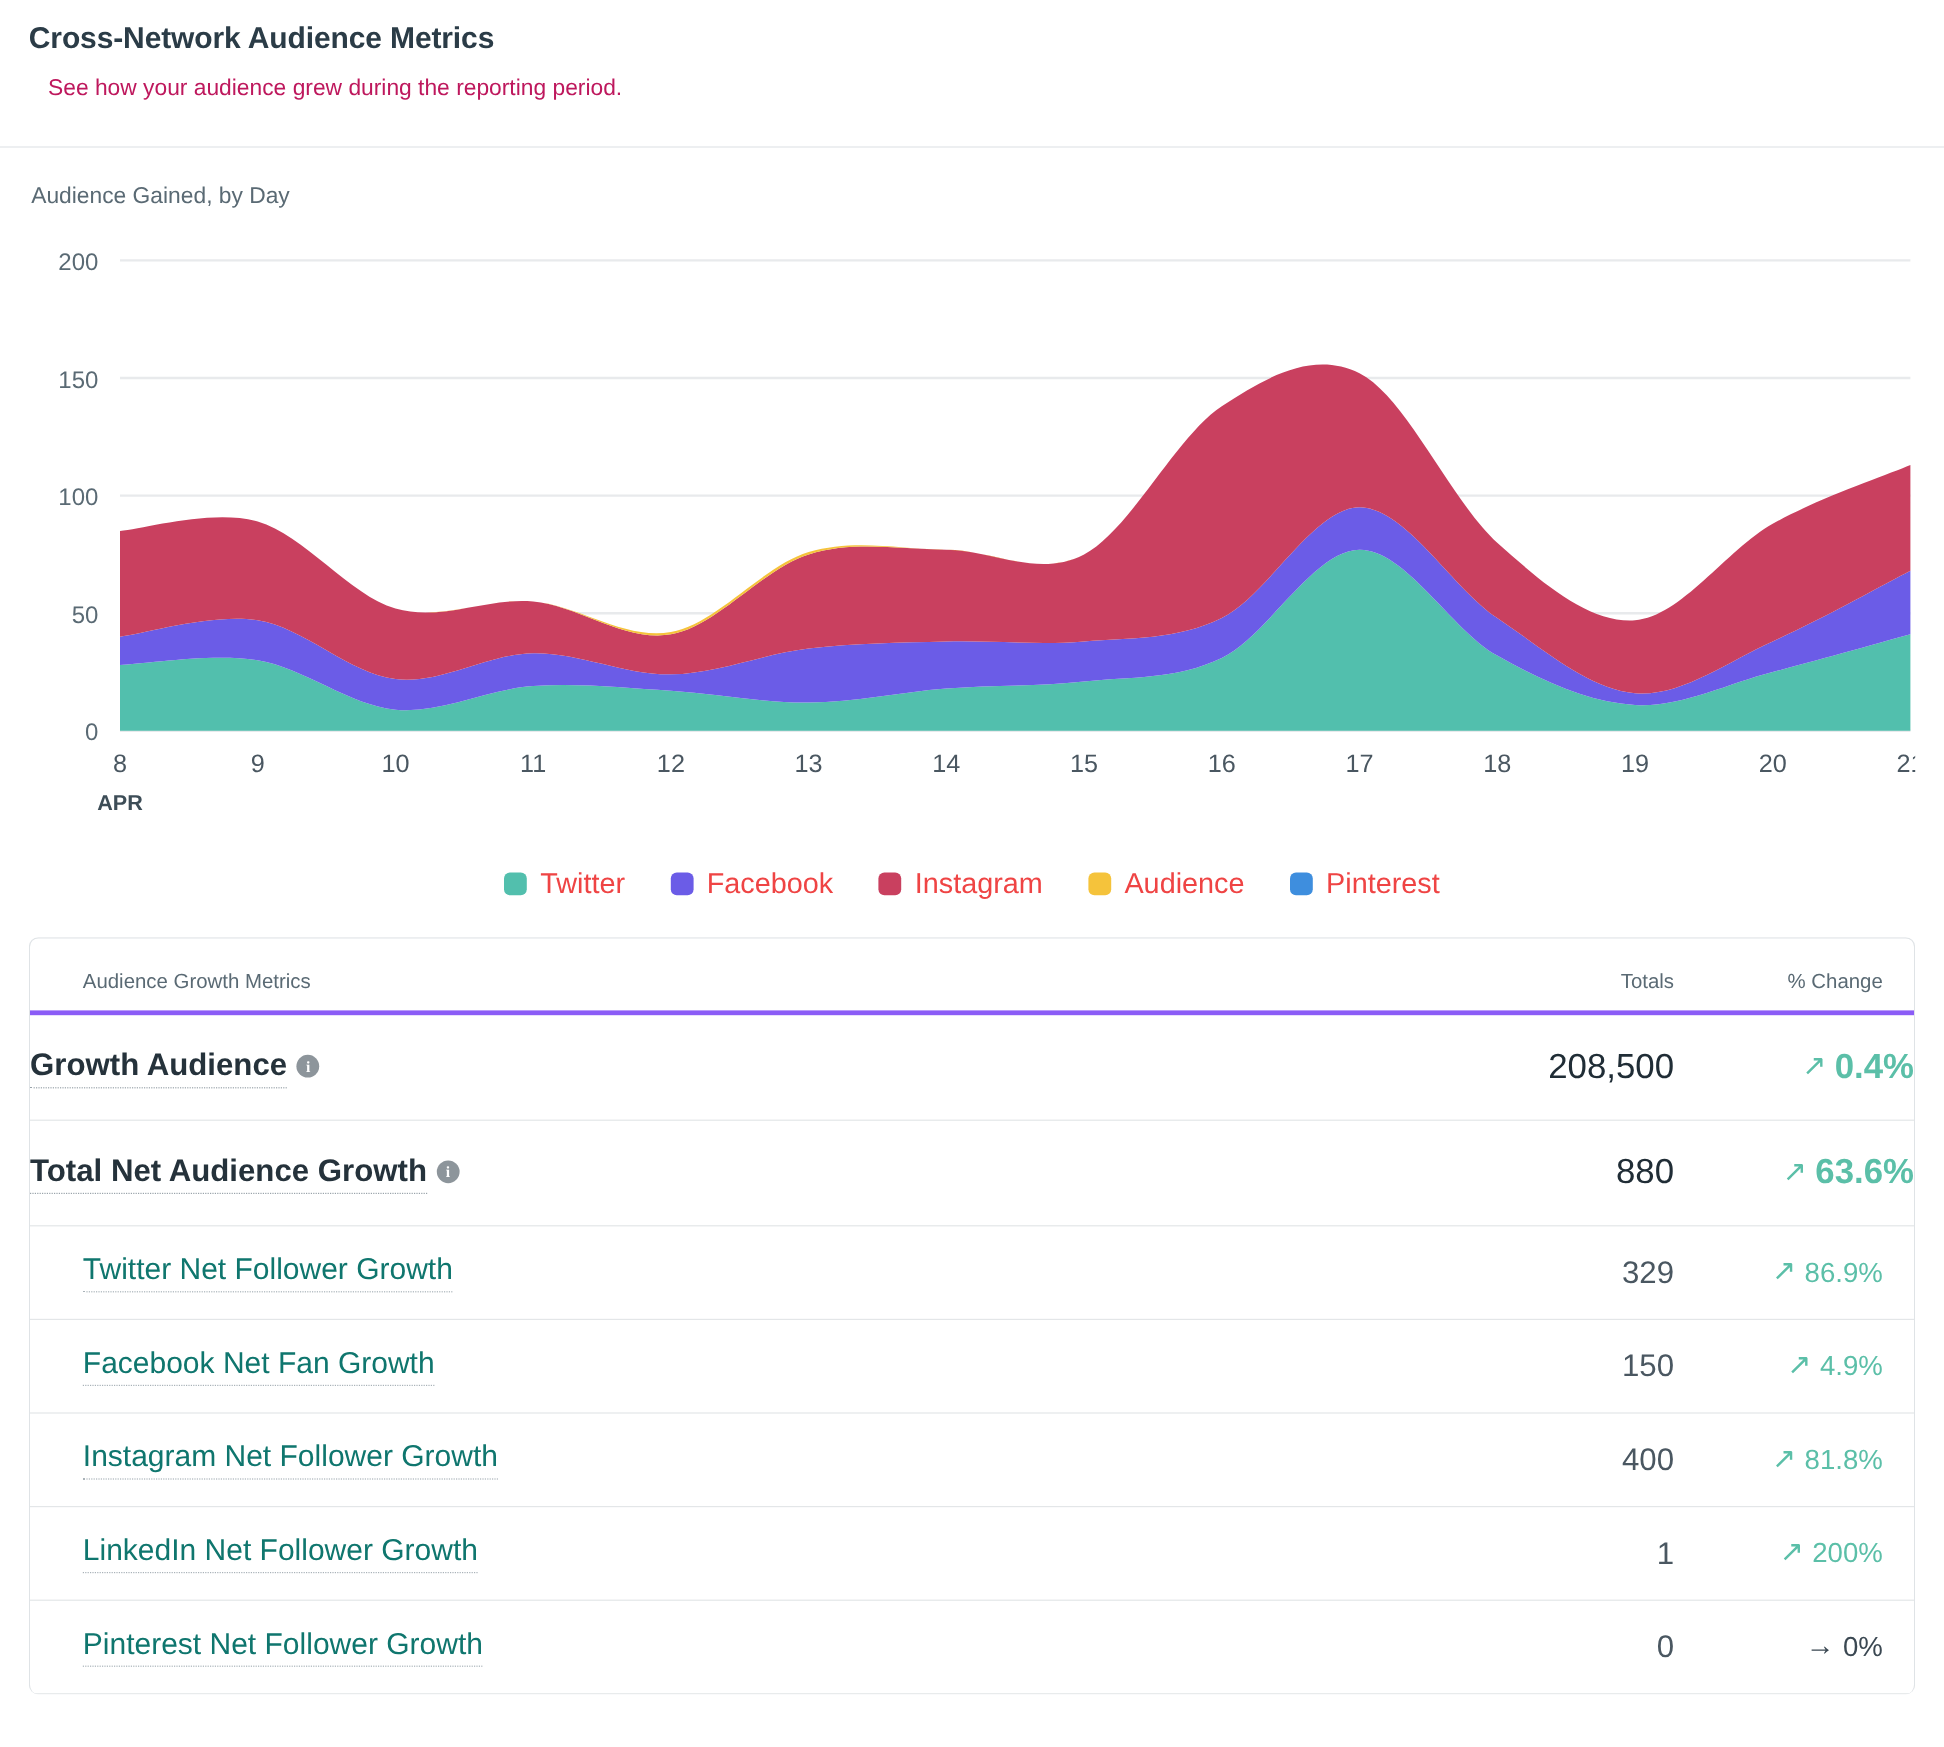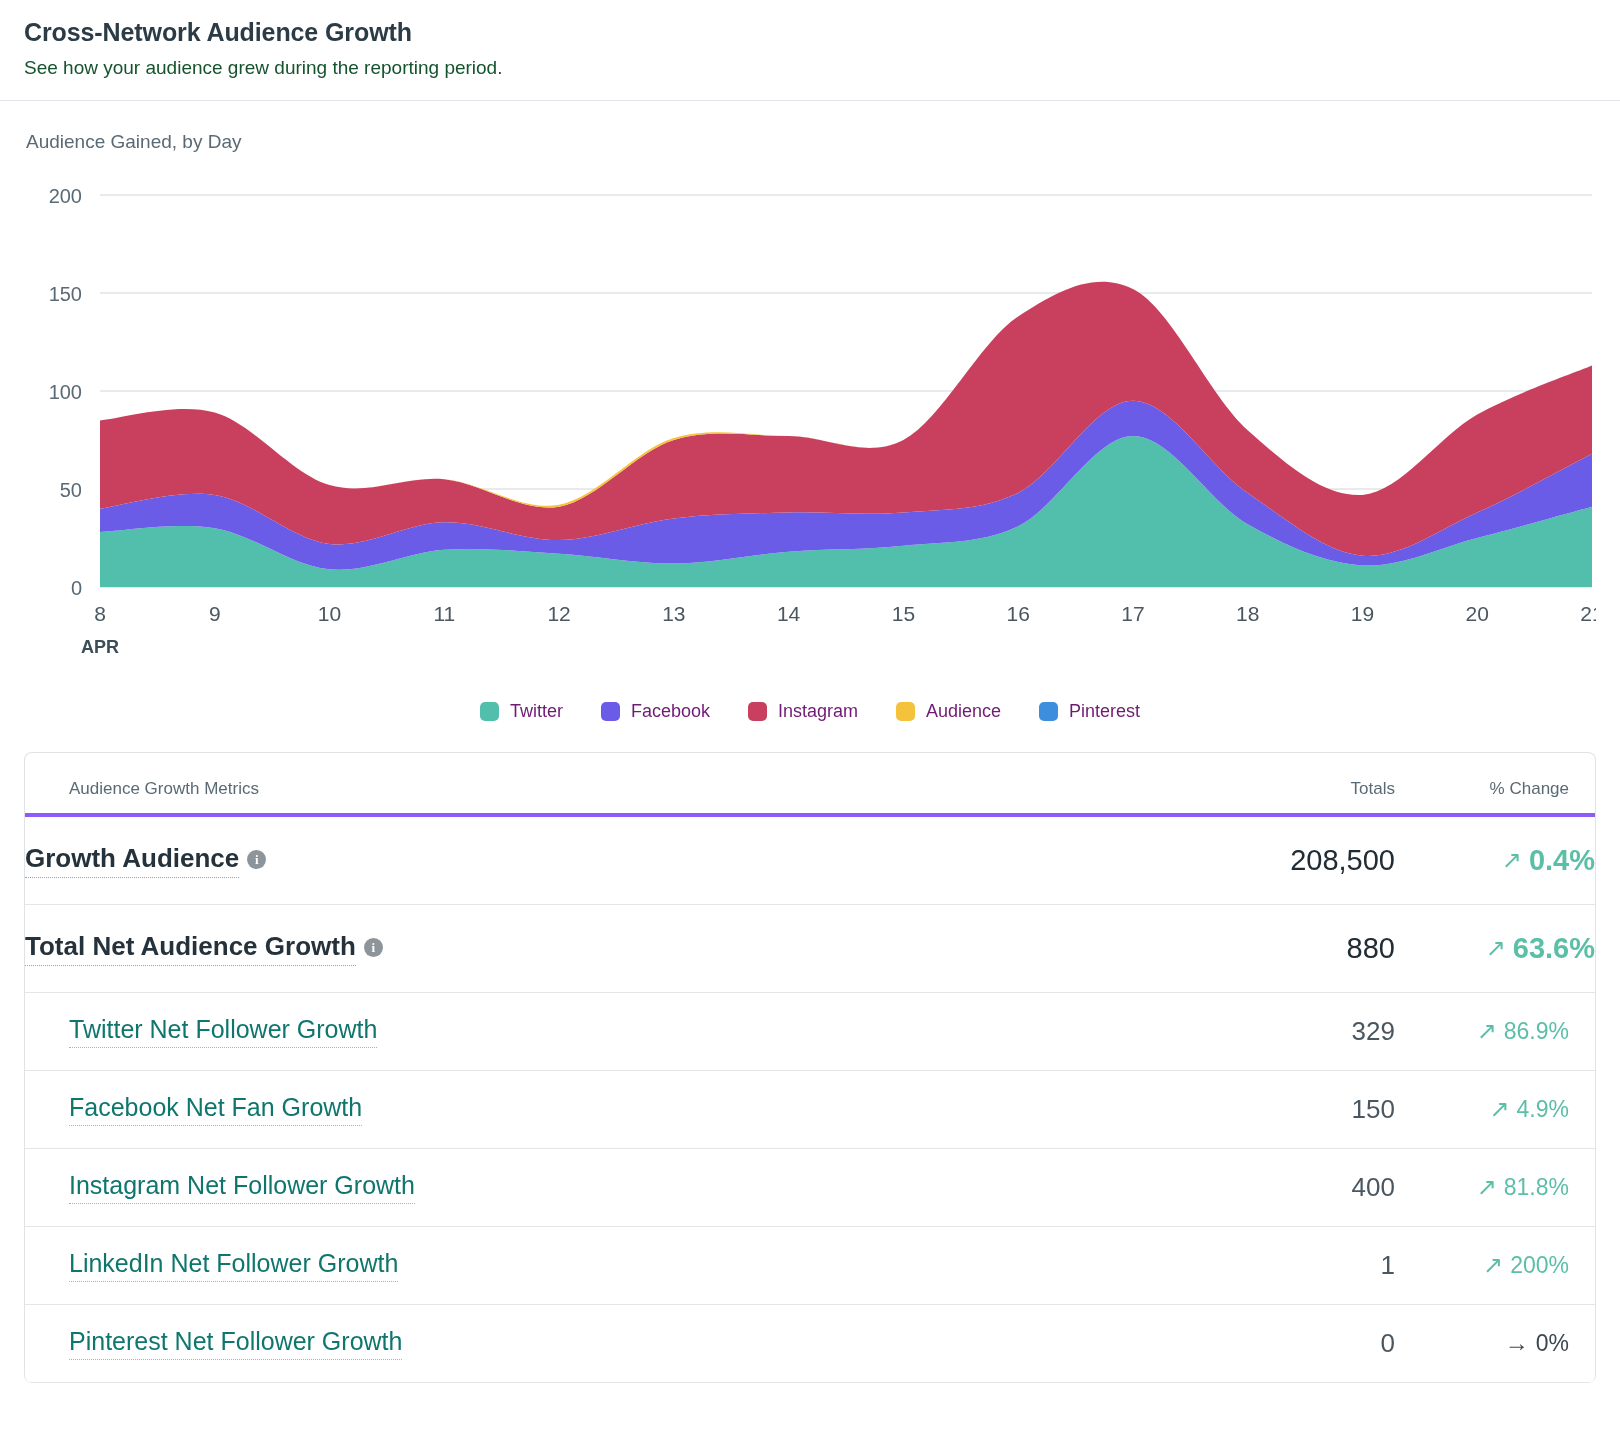--- a/index.html
+++ b/index.html
@@ -25,22 +25,22 @@
   .header-title {
     font-size: 25px;
     font-weight: bold;
     color: #2b3c47;
     letter-spacing: -0.1px;
     margin: 0 0 10px 0;
     line-height: 1.15;
   }
   .header-sub {
     font-size: 19px;
-    color: #14532d;
-    margin: 0;
+    color: #be185d;
+    margin: 16px;
     line-height: 1.2;
   }
 
   
   .chart-section {
     padding: 30px 24px 0 24px;
     position: relative;
   }
   .chart-caption {
     font-size: 19px;
@@ -66,22 +66,22 @@
     display: flex;
     align-items: center;
     gap: 11px;
   }
   .legend-swatch {
     width: 19px; height: 19px;
     border-radius: 5px;
     flex: none;
   }
   .legend-label {
-    font-size: 18px;
-    color: #701a75;
+    font-size: 24px;
+    color: #ef4444;
   }
 
   
   .table-card {
     margin: 24px 24px 0 24px;
     border: 1px solid #dfe3e6;
     border-radius: 8px;
     border-bottom: none;
     background: #fff;
     overflow: hidden;
@@ -163,21 +163,21 @@
   .up { color: #5bbfa8; }
   .flat { color: #3b4852; }
   .flat .change-arrow { color: #3b4852; }
 </style>
 </head>
 <body>
 
 <div class="page">
 
   <div class="header">
-    <h1 class="header-title">Cross-Network Audience Growth</h1>
+    <h1 class="header-title">Cross-Network Audience Metrics</h1>
     <p class="header-sub">See how your audience grew during the reporting period.</p>
   </div>
 
   <div class="chart-section">
     <div class="chart-caption">Audience Gained, by Day</div>
 
     <div class="chart-wrap">
       <svg class="chart-svg" id="chart-svg" width="1572" height="500" viewBox="0 0 1572 500">
           <text x="58" y="418" text-anchor="end" fill="#5a6a74" font-size="20" font-family="&quot;Liberation Sans&quot;, sans-serif">0</text>
           <line x1="76" y1="312" x2="1568" y2="312" stroke="#e8eaec" stroke-width="2"></line>

